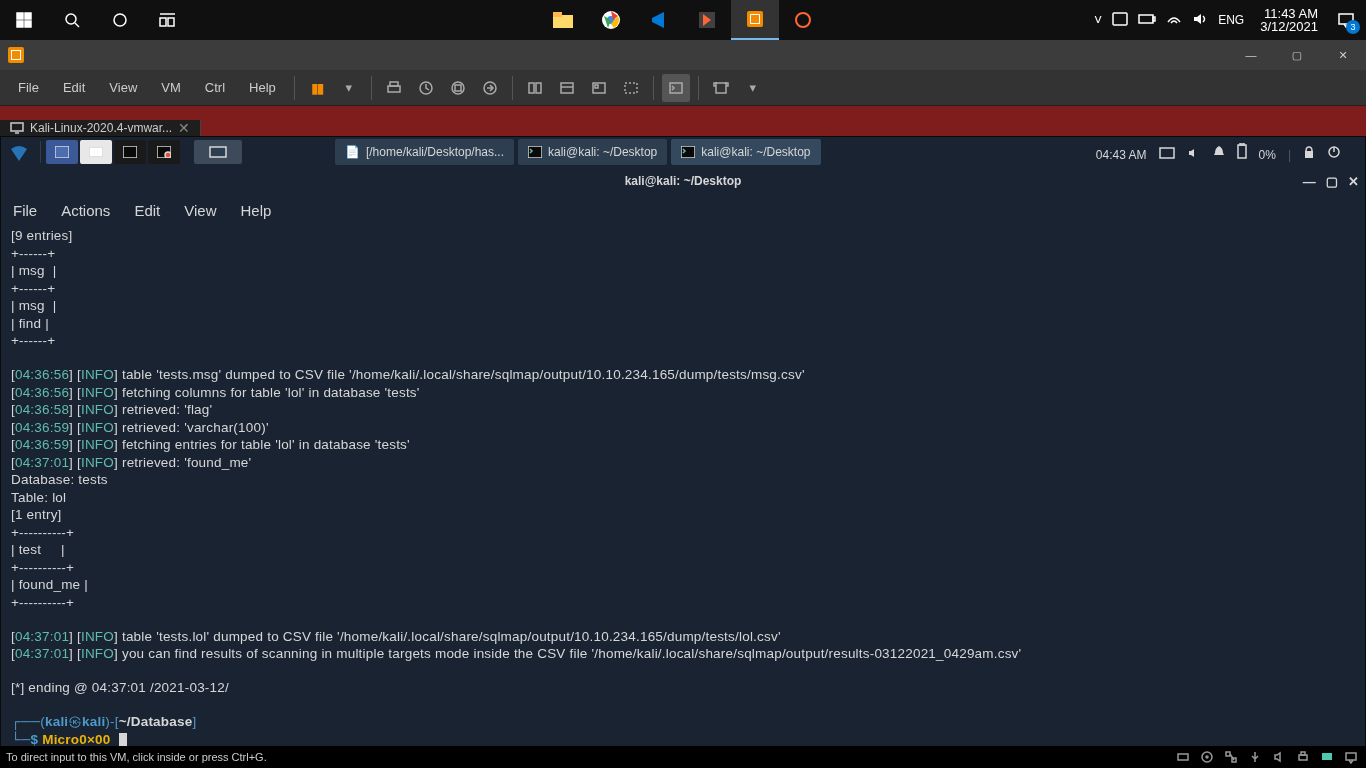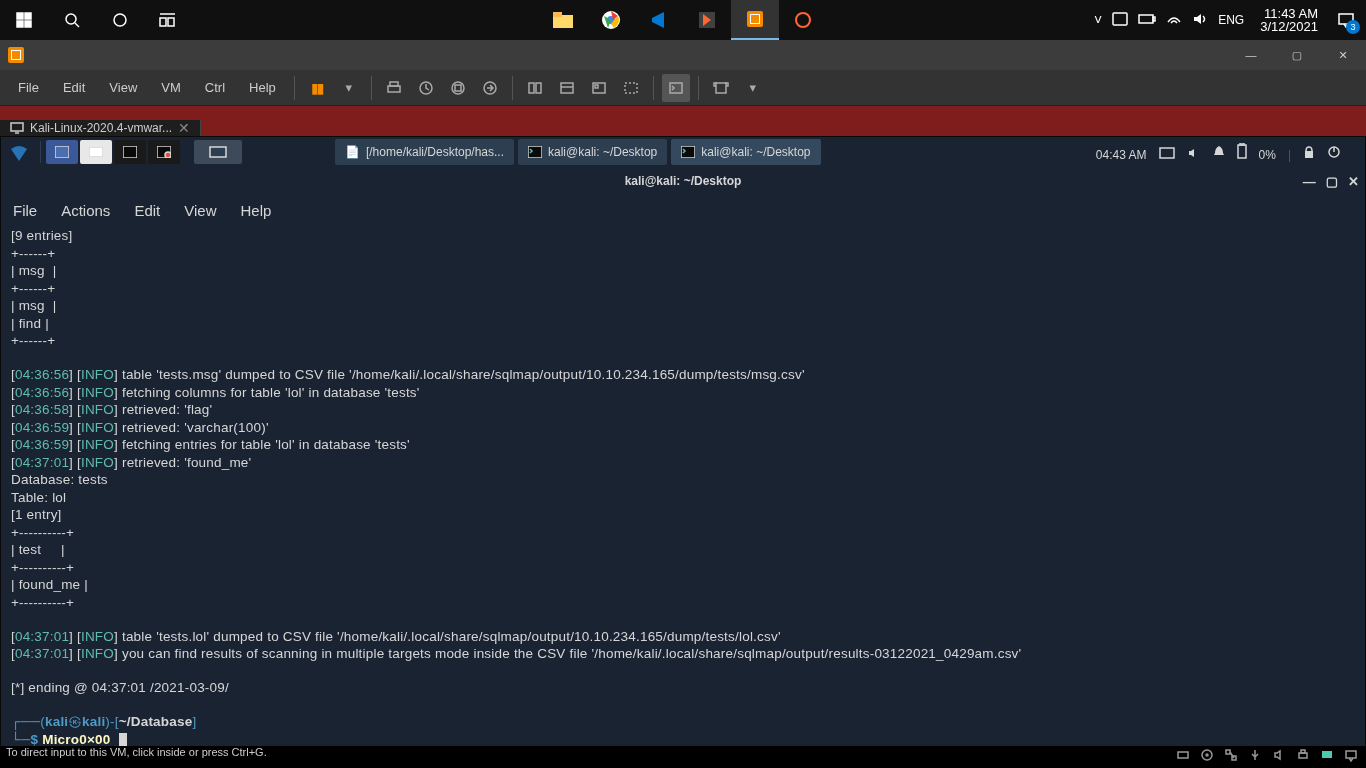--- a/index.html
+++ b/index.html
@@ -51,26 +51,26 @@
 .term-window{background:#1a2332;color:#d6d6d6}
 .term-titlebar{height:28px;display:flex;align-items:center;justify-content:center;font-size:12px;color:#d6d6d6;position:relative;font-weight:bold}
 .term-titlebtns{position:absolute;right:6px;display:flex;gap:10px;font-size:13px}
 .term-menubar{height:30px;display:flex;align-items:center;padding:0 12px;gap:24px;font-size:15px}
 .term-menubar span{color:#d6d6d6}
 .term-body{padding:2px 10px;font-family:"DejaVu Sans Mono","Consolas",monospace;font-size:13.5px;line-height:16.5px;white-space:pre;color:#d6d6d6;letter-spacing:0.2px}
 .c-teal{color:#5ebdab}
 .c-green{color:#5ebdab}
 .c-blue{color:#4d9bc9}
 .c-white{color:#d6d6d6}
-.c-red{color:#fef9c3}
+.c-red{color:#eab308}
 .c-bold{font-weight:bold}
 .cursor{display:inline-block;width:8px;height:14px;background:#d6d6d6;vertical-align:middle}
 
 
-.vmw-status{position:absolute;bottom:0;left:0;right:0;height:22px;background:#000;color:#ccc;font-size:11px;display:flex;align-items:flex-start;padding:0 6px}
+.vmw-status{position:absolute;bottom:0;left:0;right:0;height:22px;background:#000;color:#ccc;font-size:11px;display:flex;align-items:center;padding:0 6px}
 .vmw-status-right{margin-left:auto;display:flex;gap:6px;align-items:center}
 .status-icon{width:18px;height:18px;display:flex;align-items:center;justify-content:center;color:#999}
 
 svg{stroke:currentColor;fill:none;stroke-width:1.5}
 </style>
 </head>
 <body>
 
 <div class="win-taskbar">
   <div class="win-tb-left">
@@ -385,21 +385,21 @@
 <span class="c-white">[1 entry]</span>
 <span class="c-white">+----------+</span>
 <span class="c-white">| test     |</span>
 <span class="c-white">+----------+</span>
 <span class="c-white">| found_me |</span>
 <span class="c-white">+----------+</span>
 
 <span class="c-white">[</span><span class="c-teal">04:37:01</span><span class="c-white">] [</span><span class="c-green">INFO</span><span class="c-white">] table '</span><span class="c-white">tests.lol</span><span class="c-white">' dumped to CSV file '</span><span class="c-white">/home/kali/.local/share/sqlmap/output/10.10.234.165/dump/tests/lol.csv</span><span class="c-white">'</span>
 <span class="c-white">[</span><span class="c-teal">04:37:01</span><span class="c-white">] [</span><span class="c-green">INFO</span><span class="c-white">] you can find results of scanning in multiple targets mode inside the CSV file '</span><span class="c-white"></span><span class="c-white">/home/kali/.local/share/sqlmap/output/results-03122021_0429am.csv</span><span class="c-white">'</span>
 
-<span class="c-white">[*] ending @ 04:37:01 /2021-03-09/</span>
+<span class="c-white">[*] ending @ 04:37:01 /2021-03-12/</span>
 
 <span class="c-blue">┌──(</span><span class="c-blue c-bold">kali</span><span class="c-blue">㉿</span><span class="c-blue c-bold">kali</span><span class="c-blue">)-[</span><span class="c-white c-bold">~/Database</span><span class="c-blue">]</span>
 <span class="c-blue">└─</span><span class="c-blue c-bold">$ </span><span class="c-red c-bold">Micro0×00</span> <span class="cursor"></span></div>
   </div>
 </div>
 
 <div class="vmw-status">
   <span>To direct input to this VM, click inside or press Ctrl+G.</span>
   <div class="vmw-status-right">
     <span class="status-icon">

